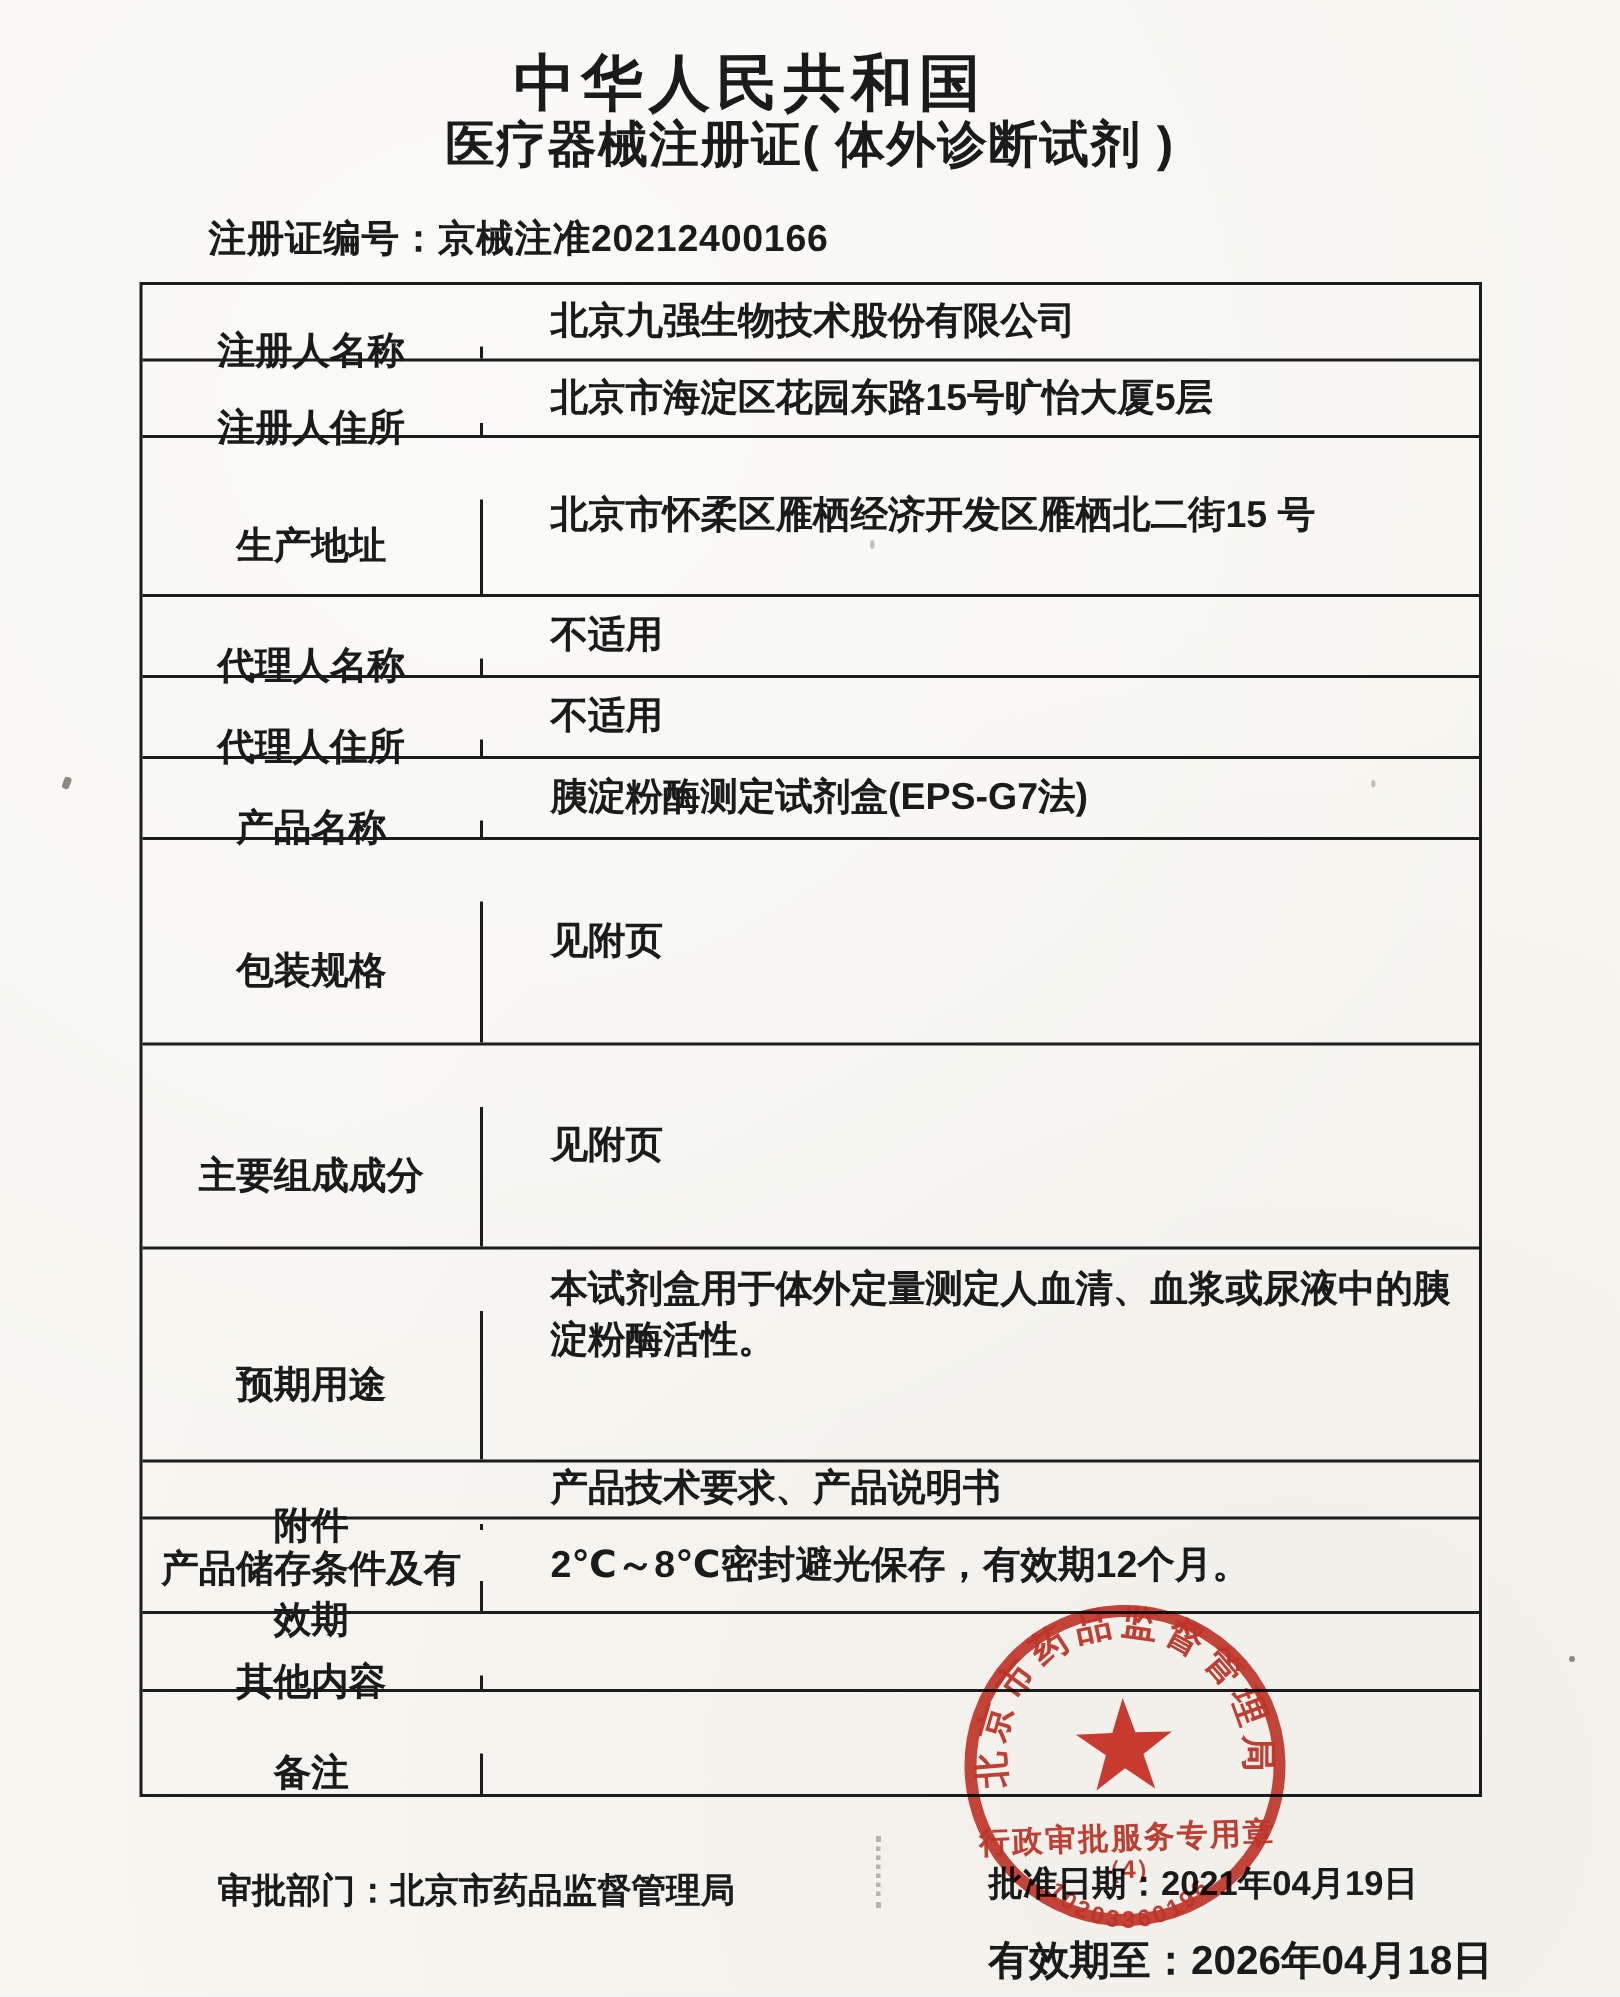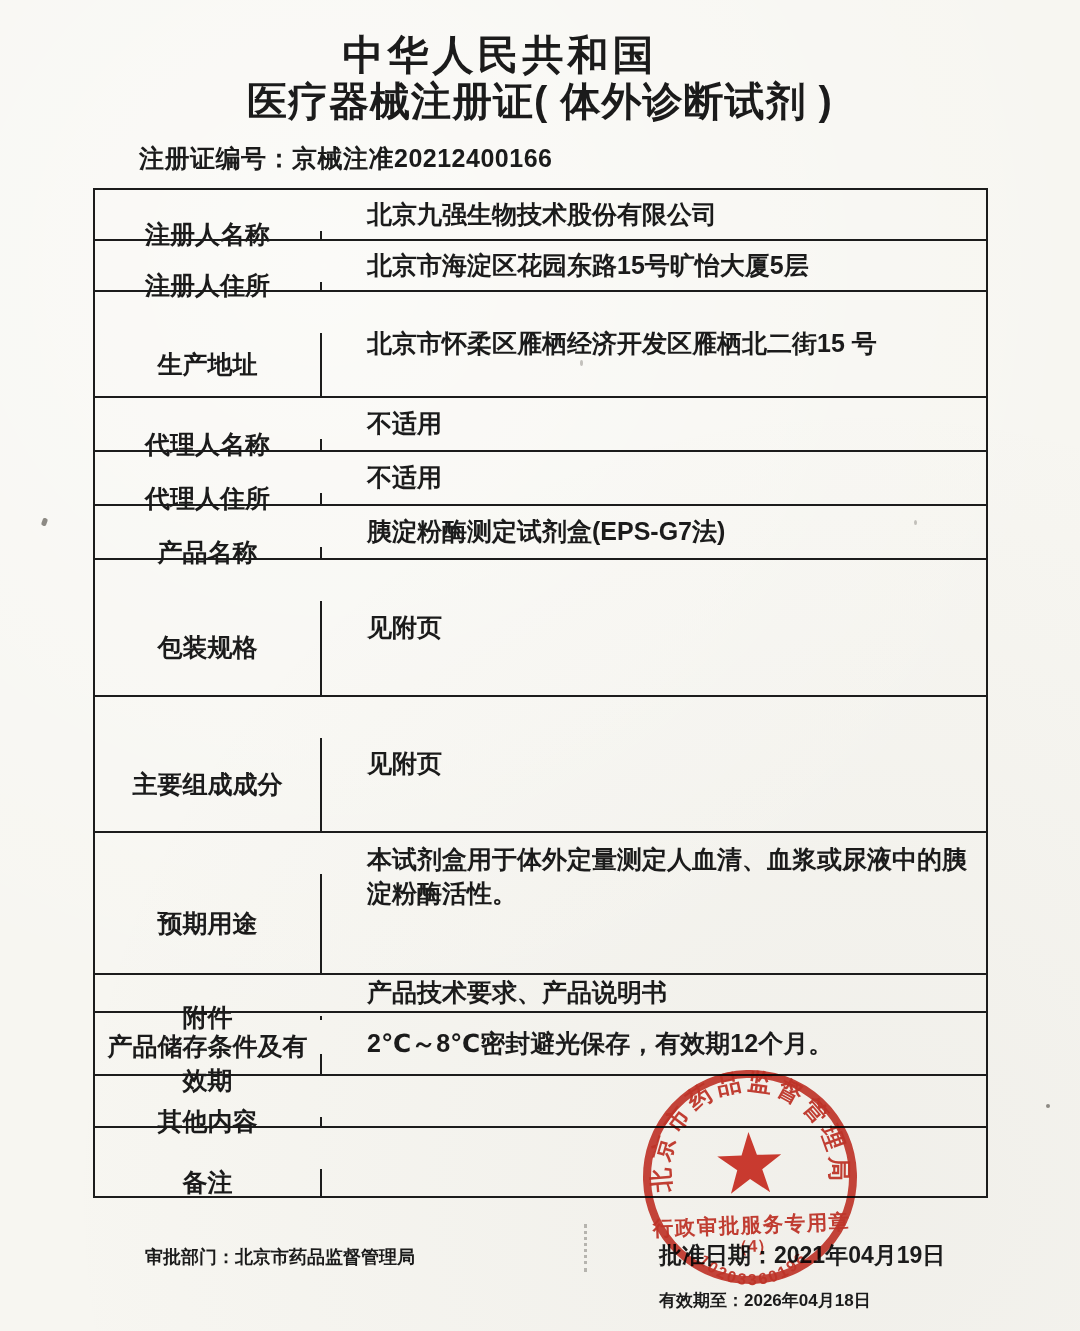--- a/index.html
+++ b/index.html
@@ -15,21 +15,21 @@
                      radial-gradient(circle at 80% 90%, rgba(120,115,105,.05), rgba(0,0,0,0) 55%);
     overflow:hidden;
     color:#1b1b1b;
   }
   .title1{
     position:absolute;top:28px;left:0;width:1000px;
     text-align:center;font-size:41px;font-weight:bold;letter-spacing:4px;
   }
   .title2{
     position:absolute;top:74px;left:0;width:1080px;
-    text-align:center;font-size:40px;font-weight:bold;letter-spacing:1px;
+    text-align:center;font-size:33px;font-weight:bold;letter-spacing:1px;
   }
   .regline{
     position:absolute;top:142px;left:139px;
     font-size:25px;font-weight:bold;letter-spacing:.5px;
   }
   
   .cert-table{
     position:absolute;left:93px;top:188px;width:895px;
     border:2px solid #1c1c1c;
     box-sizing:border-box;
@@ -45,23 +45,23 @@
     padding:2px 12px;
     margin-top:41px;
   }
   .cell.value{flex:1;padding:2px 14px 2px 9px;margin-left:36px;}
   .r1{height:51px}.r2{height:51px}.r3{height:106px}.r4{height:54px}
   .r5{height:54px}.r6{height:54px}.r7{height:137px}.r8{height:136px}
   .r9{height:142px}.r10{height:38px}.r11{height:63px}.r12{height:52px}
   .r13{height:68px}
   .row.top .cell.value{align-items:flex-start;padding-top:10px;}
   
-  .footer-dept{position:absolute;left:145px;top:1245px;font-size:18px;font-weight:bold;}
+  .footer-dept{position:absolute;left:145px;top:1245px;font-size:23px;font-weight:bold;}
   .footer-approval{position:absolute;left:659px;top:1240px;font-size:23px;font-weight:bold;}
-  .footer-valid{position:absolute;left:659px;top:1289px;font-size:17px;font-weight:bold;}
+  .footer-valid{position:absolute;left:659px;top:1289px;font-size:27px;font-weight:bold;}
   
   .stamp{
     position:absolute;left:639px;top:1066px;width:222px;height:222px;
     mix-blend-mode:multiply;opacity:.93;
     transform:rotate(-2deg);
     pointer-events:none;
   }
   
   .speck{position:absolute;background:#8d8a84;border-radius:50%;}
   .fold-dots{

